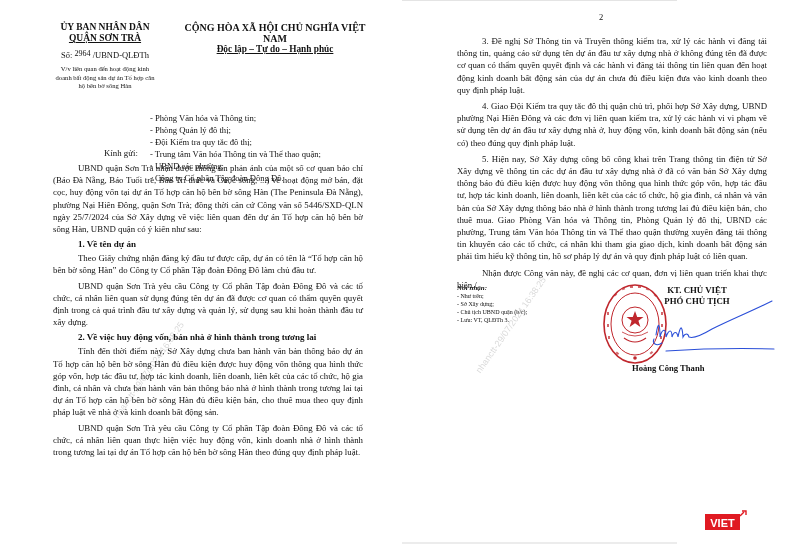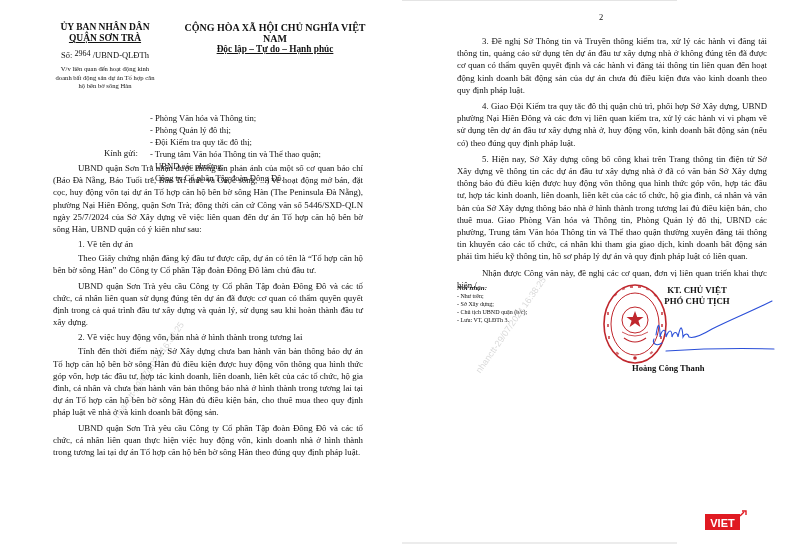--- a/index.html
+++ b/index.html
@@ -20,21 +20,21 @@
   .head-left .vv { font-size:6.6px; line-height:8.5px; margin-top:2px; }
   .head-right { left:180px; width:190px; top:22px; }
   .head-right .l1 { font-size:10px; font-weight:bold; line-height:11px; }
   .head-right .l2 { font-size:9.3px; font-weight:bold; line-height:11px; text-decoration:underline; text-underline-offset:1px; }
   .head-right .date { font-size:8.2px; font-style:italic; line-height:12px; margin-top:2px; }
   .kinhgui { left:104px; top:116px; font-size:8.8px;margin-top:32px; }
   .recips { left:150px; top:112px; font-size:8.6px; line-height:12.1px; }
   .body { font-size:8.8px; line-height:12.2px; text-align:justify; }
   .para { margin:0; }
   .indent { text-indent:25px; }
-  .sec-title { font-weight:normal; font-size:9px; line-height:12px; margin:3px 0 2px 0; padding-left:25px; }
+  .sec-title { font-weight:bold; font-size:9px; line-height:12px; margin:3px 0 2px 0; padding-left:25px; }
   #left-body { left:53px; top:162px; width:310px; }
   #right-body { left:55px; top:35px; width:310px; }
   .pnum { left:0; width:398px; top:12px; font-size:8.5px; text-align:center; }
   .noinhan { left:55px; top:284px; width:140px; font-size:6px; line-height:8px; }
   .noinhan .t { font-weight:bold; font-style:italic; font-size:7px; }
   .sign-title { left:230px; top:285px; width:130px; font-size:8.8px; font-weight:bold; line-height:11px; text-align:center; }
   .signer { left:230px; top:363px; width:130px; font-size:8.6px; font-weight:bold; text-align:left; }
   .stamp { left:200px; top:282px; width:66px; height:84px; }
   .signature { left:240px; top:293px; width:135px; height:65px; }
   .watermark { color:rgba(120,120,120,0.28); font-family:"Liberation Sans", sans-serif; font-size:9px; transform:rotate(-55deg); transform-origin:left bottom; white-space:nowrap; }

